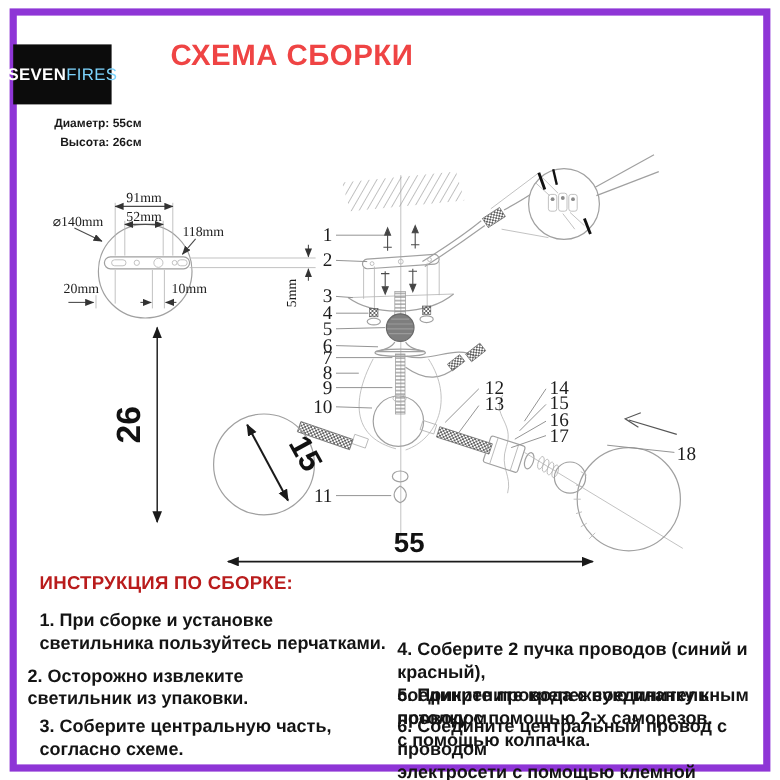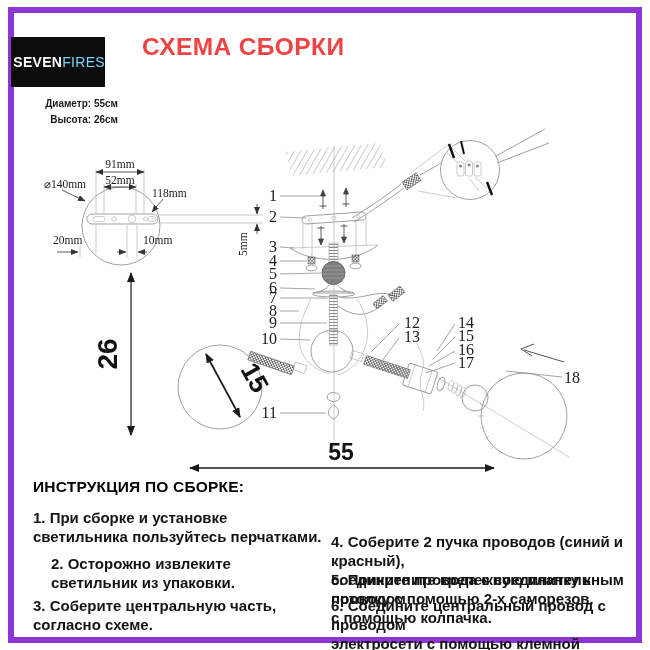--- a/index.html
+++ b/index.html
@@ -1,25 +1,25 @@
 <!DOCTYPE html>
 <html><head>
 <meta charset="utf-8">
 <style>
   html,body{margin:0;padding:0;background:#fff;}
   body{width:650px;height:650px;position:relative;overflow:hidden;font-family:"Liberation Sans",sans-serif;}
   .frame{position:absolute;left:8px;top:7px;width:622px;height:624px;border:6px solid #8e35d6;pointer-events:none;}
-  .logo{position:absolute;left:11px;top:37px;width:94px;height:50px;background:#0c0c0c;color:#fff;
-        display:flex;align-items:center;justify-content:flex-end;font-size:14px;letter-spacing:.3px;}
+  .logo{position:absolute;left:11px;top:37px;width:82px;height:50px;background:#0c0c0c;color:#fff;
+        display:flex;align-items:center;justify-content:center;font-size:14px;letter-spacing:.3px;}
   .logo .b{font-weight:800;}
   .logo .l{font-weight:400;color:#7dd3fc;}
   .title{position:absolute;left:142px;top:33px;font-size:24.5px;font-weight:700;color:#ef4444;line-height:28px;letter-spacing:.4px;}
   .sizes{position:absolute;left:16px;top:96px;width:102px;text-align:right;font-size:10px;font-weight:600;color:#1a1a1a;line-height:16px;}
   svg.diagram{position:absolute;left:0;top:0;}
-  .instr-title{position:absolute;left:33px;top:478px;font-size:15.5px;font-weight:700;color:#000000;letter-spacing:.2px;}
+  .instr-title{position:absolute;left:33px;top:478px;font-size:15.5px;font-weight:700;color:#b91c1c;letter-spacing:.2px;}
   .ins{position:absolute;font-size:15px;font-weight:600;line-height:19px;color:#141414;white-space:pre-line;}
   
   .ln{fill:none;stroke:#a0a0a0;stroke-width:1;}
   .lt{fill:none;stroke:#b6b6b6;stroke-width:.7;}
   .dk{fill:none;stroke:#4a4a4a;stroke-width:.9;}
   .ldr{fill:none;stroke:#8f8f8f;stroke-width:.8;}
   .pn{font-family:"Liberation Serif",serif;font-size:16px;fill:#1c1c1c;}
   .mm{font-family:"Liberation Serif",serif;font-size:11.5px;fill:#1c1c1c;}
   .bignum{font-family:"Liberation Sans",sans-serif;font-size:26px;font-weight:600;fill:#111;}
 </style>
@@ -297,21 +297,21 @@
     <text class="pn" x="458" y="355">16</text>
     <text class="pn" x="458" y="368">17</text>
     <text class="pn" x="564" y="383">18</text>
   </g>
 </svg>
 
 <div class="instr-title">ИНСТРУКЦИЯ ПО СБОРКЕ:</div>
 
 <div class="ins" style="left:33px;top:508px;width:292px">1. При сборке и установке
 светильника пользуйтесь перчатками.</div>
-<div class="ins" style="left:51px;top:554px;width:292px">2. Осторожно извлеките
+<div class="ins" style="left:23px;top:554px;width:292px">2. Осторожно извлеките
 светильник из упаковки.</div>
 <div class="ins" style="left:33px;top:596px;width:292px">3. Соберите центральную часть, согласно схеме.</div>
 <div class="ins" style="left:331px;top:532px;width:300px">4. Соберите 2 пучка проводов (синий и красный),
 соедините провода с соединительным проводом
 с помощью колпачка.</div>
 <div class="ins" style="left:331px;top:570px;width:300px">5. Прикрепите крепежную планку к
 потолку с помощью 2-х саморезов.</div>
 <div class="ins" style="left:331px;top:596px;width:300px">6. Соедините центральный провод с проводом
 электросети с помощью клемной колодки.</div>
 

